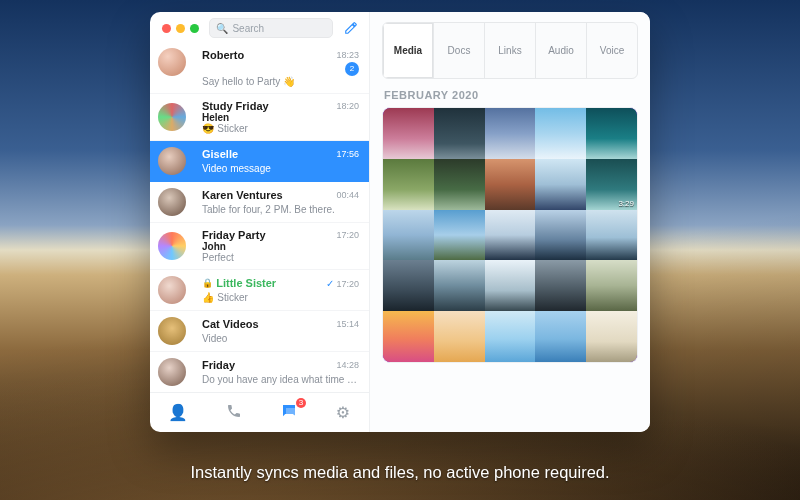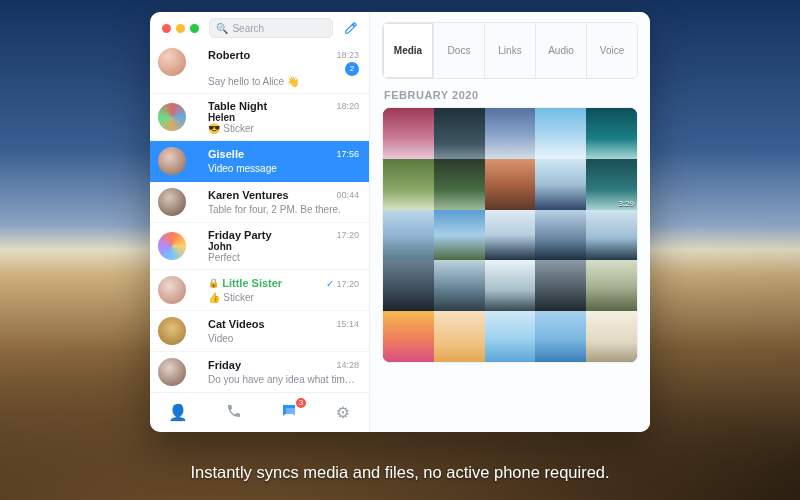--- a/index.html
+++ b/index.html
@@ -41,21 +41,21 @@
     display:flex; align-items:center; padding:0 6px; gap:4px;
   }
   .search .mag { font-size:10px; }
   .compose {
     width:20px; height:20px; display:flex; align-items:center; justify-content:center;
     color:#2880e8; font-size:13px;
   }
   .chatlist { flex:1; overflow:hidden; }
   .chat {
     display:grid; grid-template-columns:36px 1fr auto; grid-template-rows:auto auto;
-    column-gap:14px; padding:6px 10px 6px 8px; border-bottom:1px solid #f3f4f6;
+    column-gap:8px; padding:6px 10px 6px 8px; border-bottom:1px solid #f3f4f6;
     align-items:center;
   }
   .chat .av { grid-row:1/3; width:28px; height:28px; border-radius:50%; }
   .chat .ttl { font-size:11px; font-weight:600; color:#1a1a1a; white-space:nowrap; overflow:hidden; text-overflow:ellipsis; display:flex; align-items:center; gap:3px;}
   .chat .ts  { font-size:9px; color:#9aa2aa; }
   .chat .sub { grid-column:2/4; font-size:10px; color:#8a9099; white-space:nowrap; overflow:hidden; text-overflow:ellipsis; }
   .chat .sender { color:#222;font-weight:bold; }
   .chat .badge { grid-column:3; grid-row:2; justify-self:end; min-width:14px; height:14px; border-radius:7px; background:#2e90ff; color:#fff; font-size:8px; display:flex; align-items:center; justify-content:center; padding:0 4px;}
   .chat.selected { background:#2e90ff; border-bottom-color:#2e90ff; }
   .chat.selected .ttl, .chat.selected .ts, .chat.selected .sub { color:#fff; }
@@ -147,27 +147,27 @@
       </div>
     </div>
 
     <div class="chatlist" id="chatlist">
         <div class="chat">
           <div class="av av0"></div>
           <div class="ttl">
             <span>Roberto</span>
           </div>
           <div class="ts">18:23</div>
-          <div class="sub">Say hello to Alice 👋</div>
+          <div class="sub">Say hello to Party 👋</div>
           <div class="badge">2</div>
         </div>
         <div class="chat">
           <div class="av av1"></div>
           <div class="ttl">
-            <span>Table Night</span>
+            <span>Study Friday</span>
           </div>
           <div class="ts">18:20</div>
           <div class="sub"><span class="sender">Helen</span><br>😎 Sticker</div>
         </div>
         <div class="chat selected">
           <div class="av av2"></div>
           <div class="ttl">
             <span>Giselle</span>
           </div>
           <div class="ts">17:56</div>

